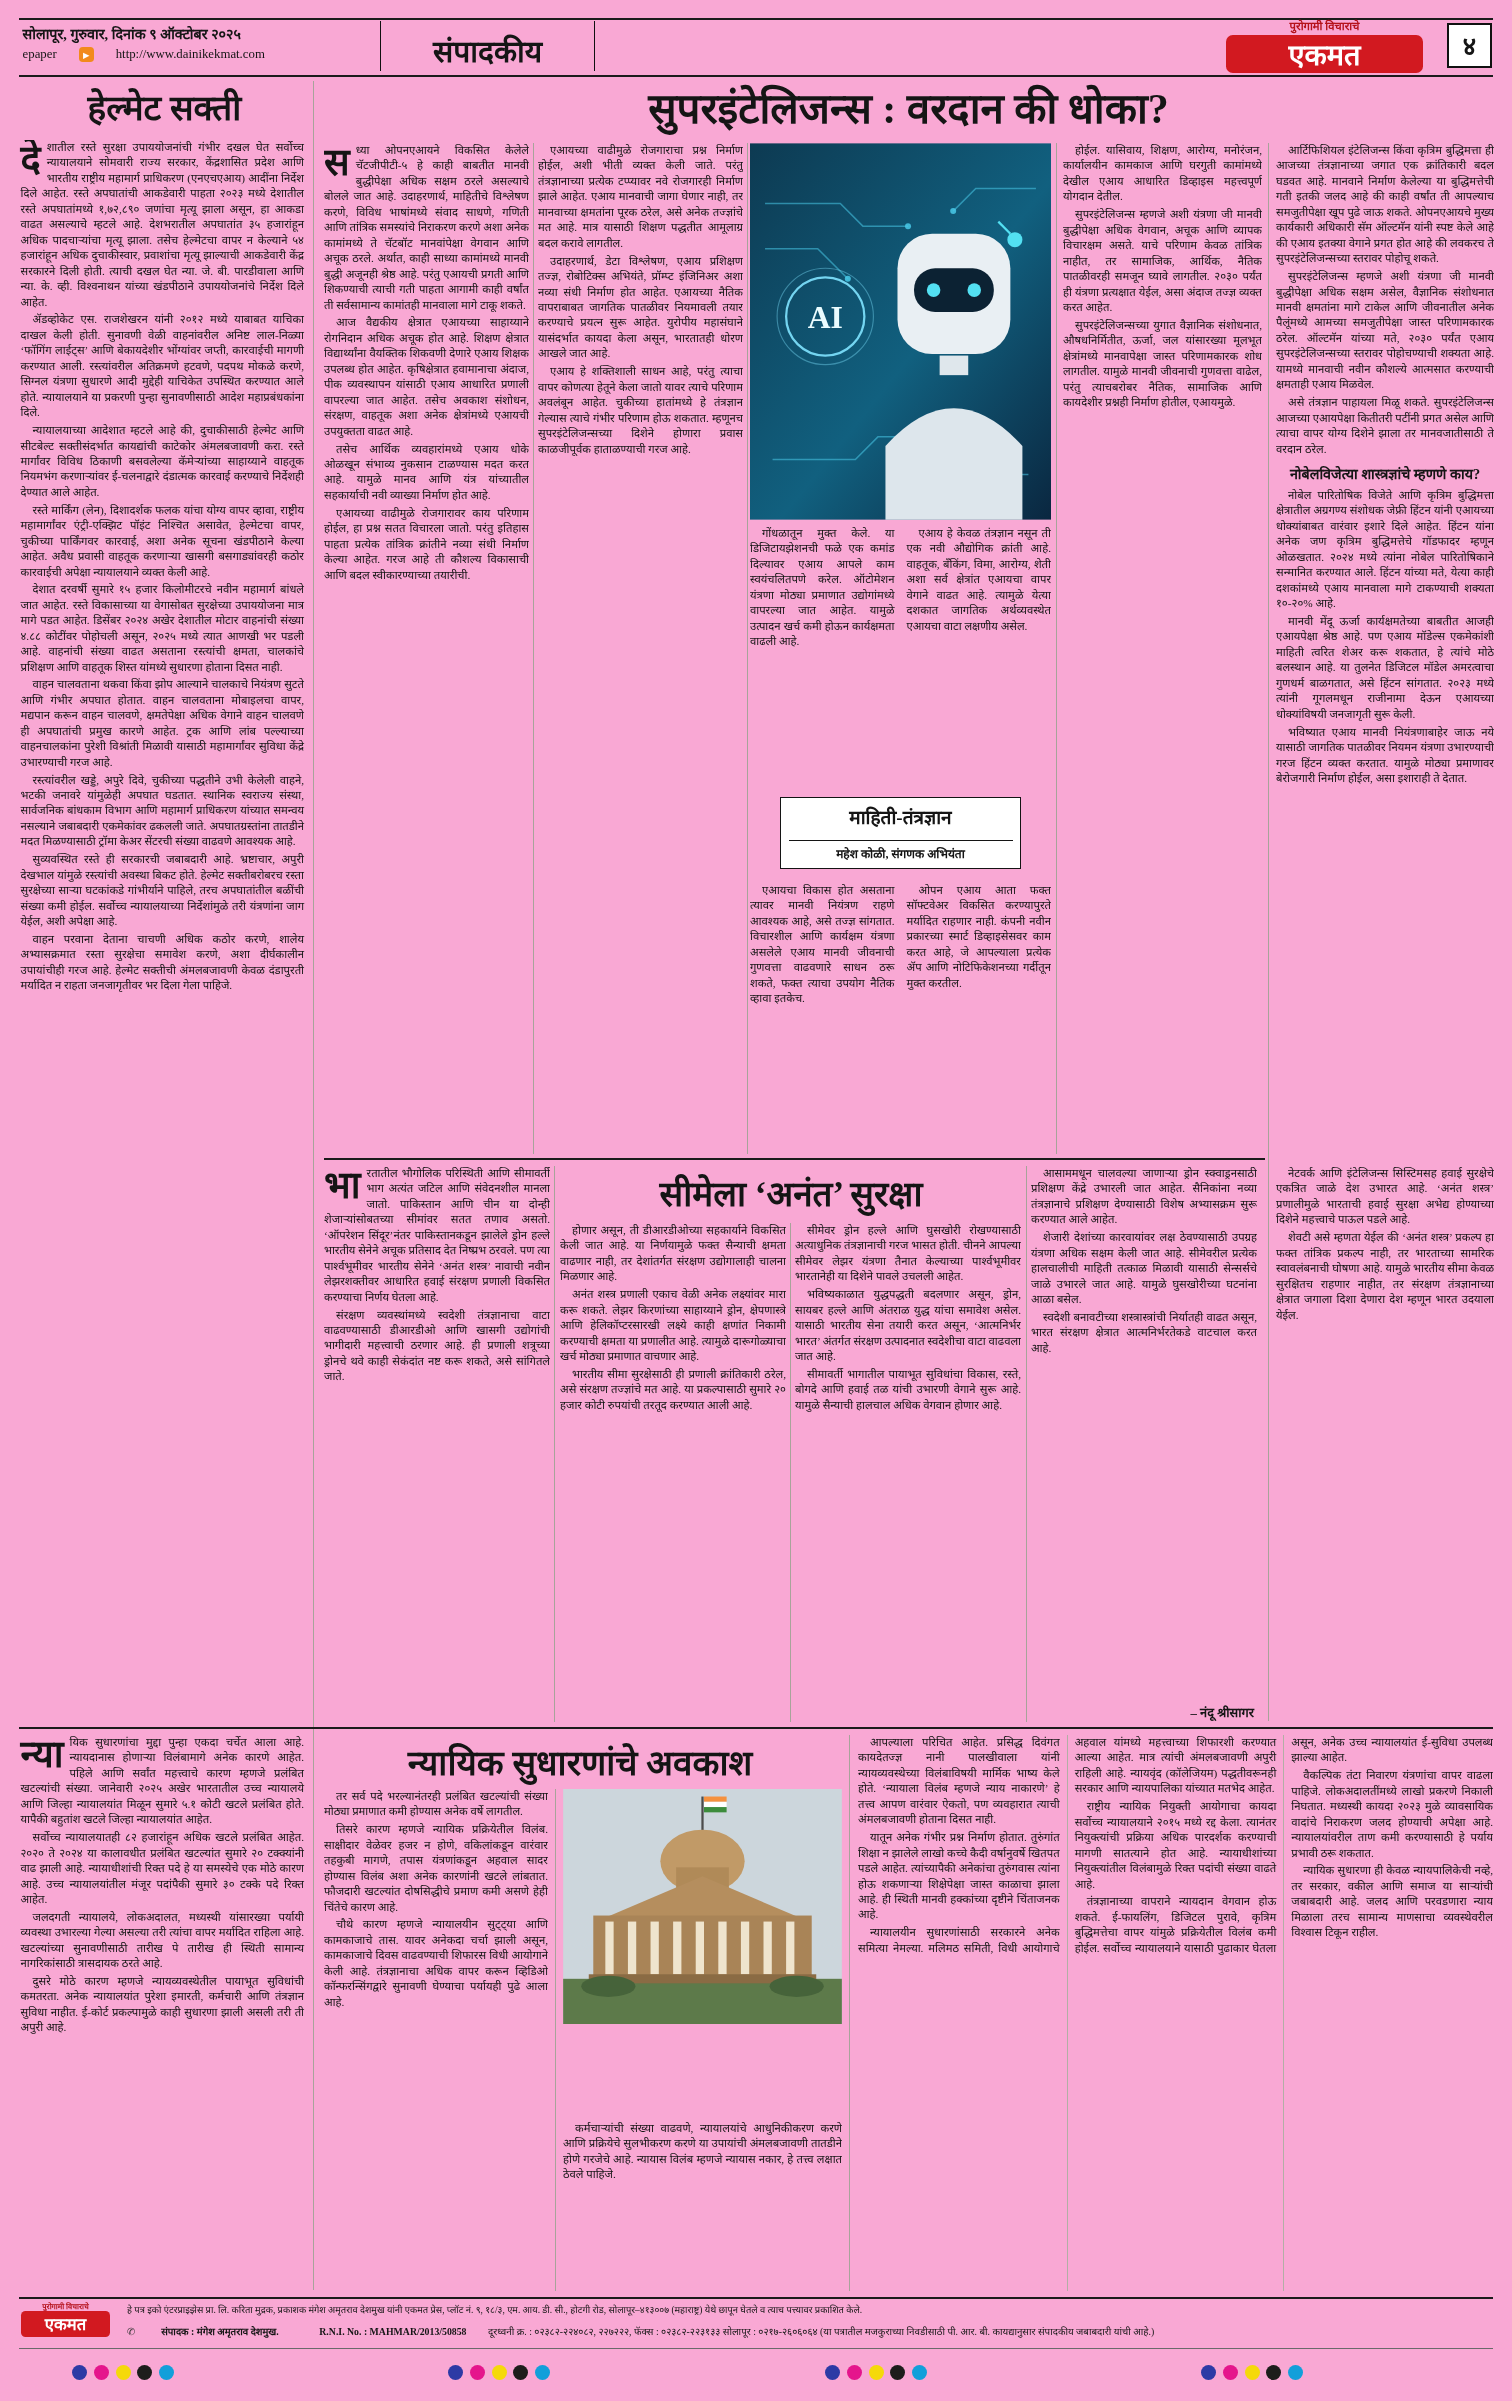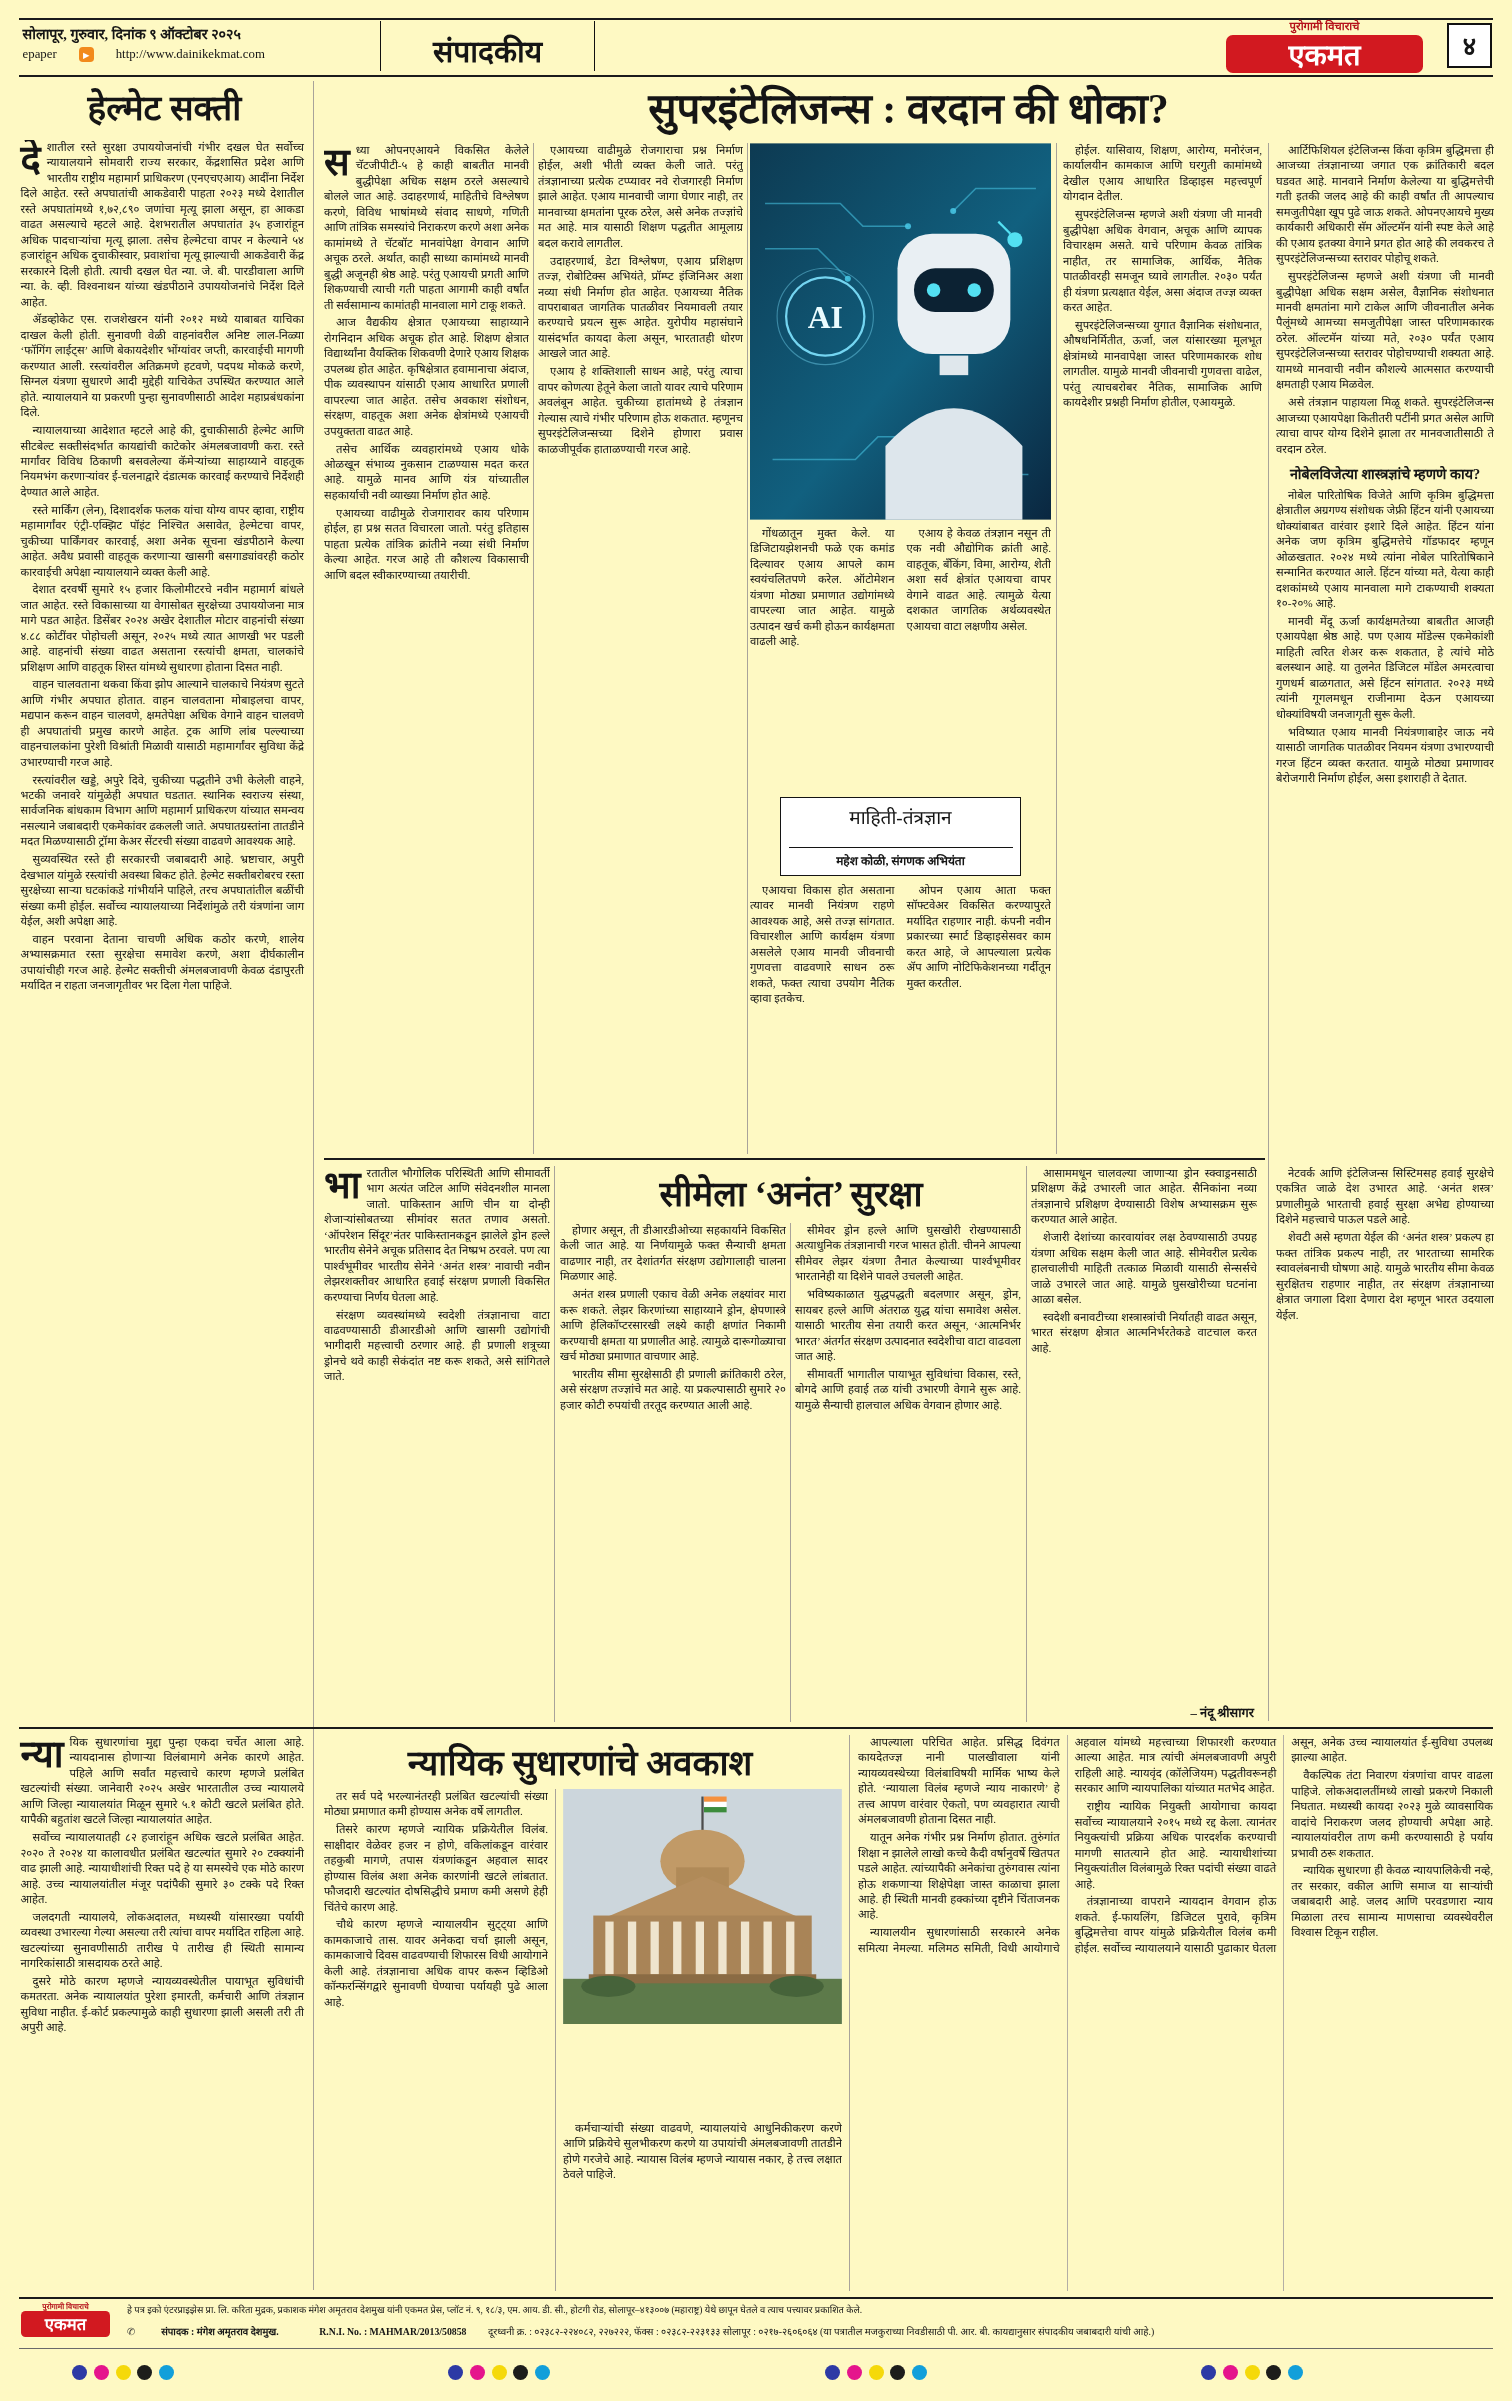--- a/index.html
+++ b/index.html
@@ -1,17 +1,17 @@
 <!DOCTYPE html>
 <html style="font-size:12px"><head>
 <meta charset="utf-8">
 <style>
   *{box-sizing:border-box;margin:0;padding:0}
   html,body{background:#8d8d8d}
-  .page{position:relative;width:1512px;height:2401px;background:#fef9c3;
+  .page{position:relative;width:1512px;height:2401px;background:#f9a8d4;
         font-family:"Liberation Serif","DejaVu Serif",serif;color:#151515;overflow:hidden;margin:0 auto}
   .abs{position:absolute}
   .hr{position:absolute;background:#1b1b1b;height:1.5px}
   .vr{position:absolute;width:0.8px;background:#a8a39a}
   .txt{overflow:hidden}
   .txt p{font-size:11.3px;line-height:1.37;text-align:justify;text-indent:12px;margin-bottom:2.3px}
   .txt p.first{text-indent:0}
   .dropcap{float:left;font-weight:bold;font-size:38px;line-height:35px;padding:2.3px 6px 0 0}
   .headline{font-weight:bold;text-align:center}
   
@@ -22,21 +22,21 @@
   .section-box{height:50px;border-left:1.5px solid #111;border-right:1.5px solid #111;
                display:flex;align-items:flex-end;justify-content:center;font-size:30px;font-weight:bold}
   .brand-wrap{text-align:center}
   .brand-tag{font-size:11.3px;font-weight:bold;color:#b5121b;margin-bottom:1.5px}
   .brand-box{height:38px;border-radius:6.8px;display:flex;align-items:center;justify-content:center;
              color:#fff;font-size:29px;font-weight:bold}
   .pageno{width:45px;height:45px;border:2.3px solid #111;display:flex;align-items:center;justify-content:center;
           font-size:25.6px;font-weight:bold;background:#fff}
   
   .info-box{border:1.5px solid #141414;text-align:center;padding:6px 7.5px;background:#fff}
-  .ib-title{font-size:19px;font-weight:normal;border-bottom:1.5px solid #141414;padding-bottom:17px;margin-bottom:3.8px}
+  .ib-title{font-size:19px;font-weight:bold;border-bottom:1.5px solid #141414;padding-bottom:10px;margin-bottom:3.8px}
   .ib-author{font-size:12px;font-weight:bold}
   .kat-box{border:1.5px solid #141414;text-align:center;padding:6px 7.5px;background:#fff}
   .kb-title{font-size:22.6px;font-weight:bold;margin-bottom:3px}
   .kb-author{font-size:12px;font-weight:bold}
   .subhead{font-size:14.3px;font-weight:bold;text-align:center;margin:7.5px 0 4.5px}
   .byline{position:absolute;right:3px;bottom:1.5px;font-weight:bold;font-size:12.8px}
   figure svg{display:block}
   
   .fb-tag{font-size:7.5px;font-weight:bold;color:#b5121b;text-align:center}
   .fb-box{width:89px;height:25.6px;border-radius:4.5px;display:flex;align-items:center;justify-content:center;

